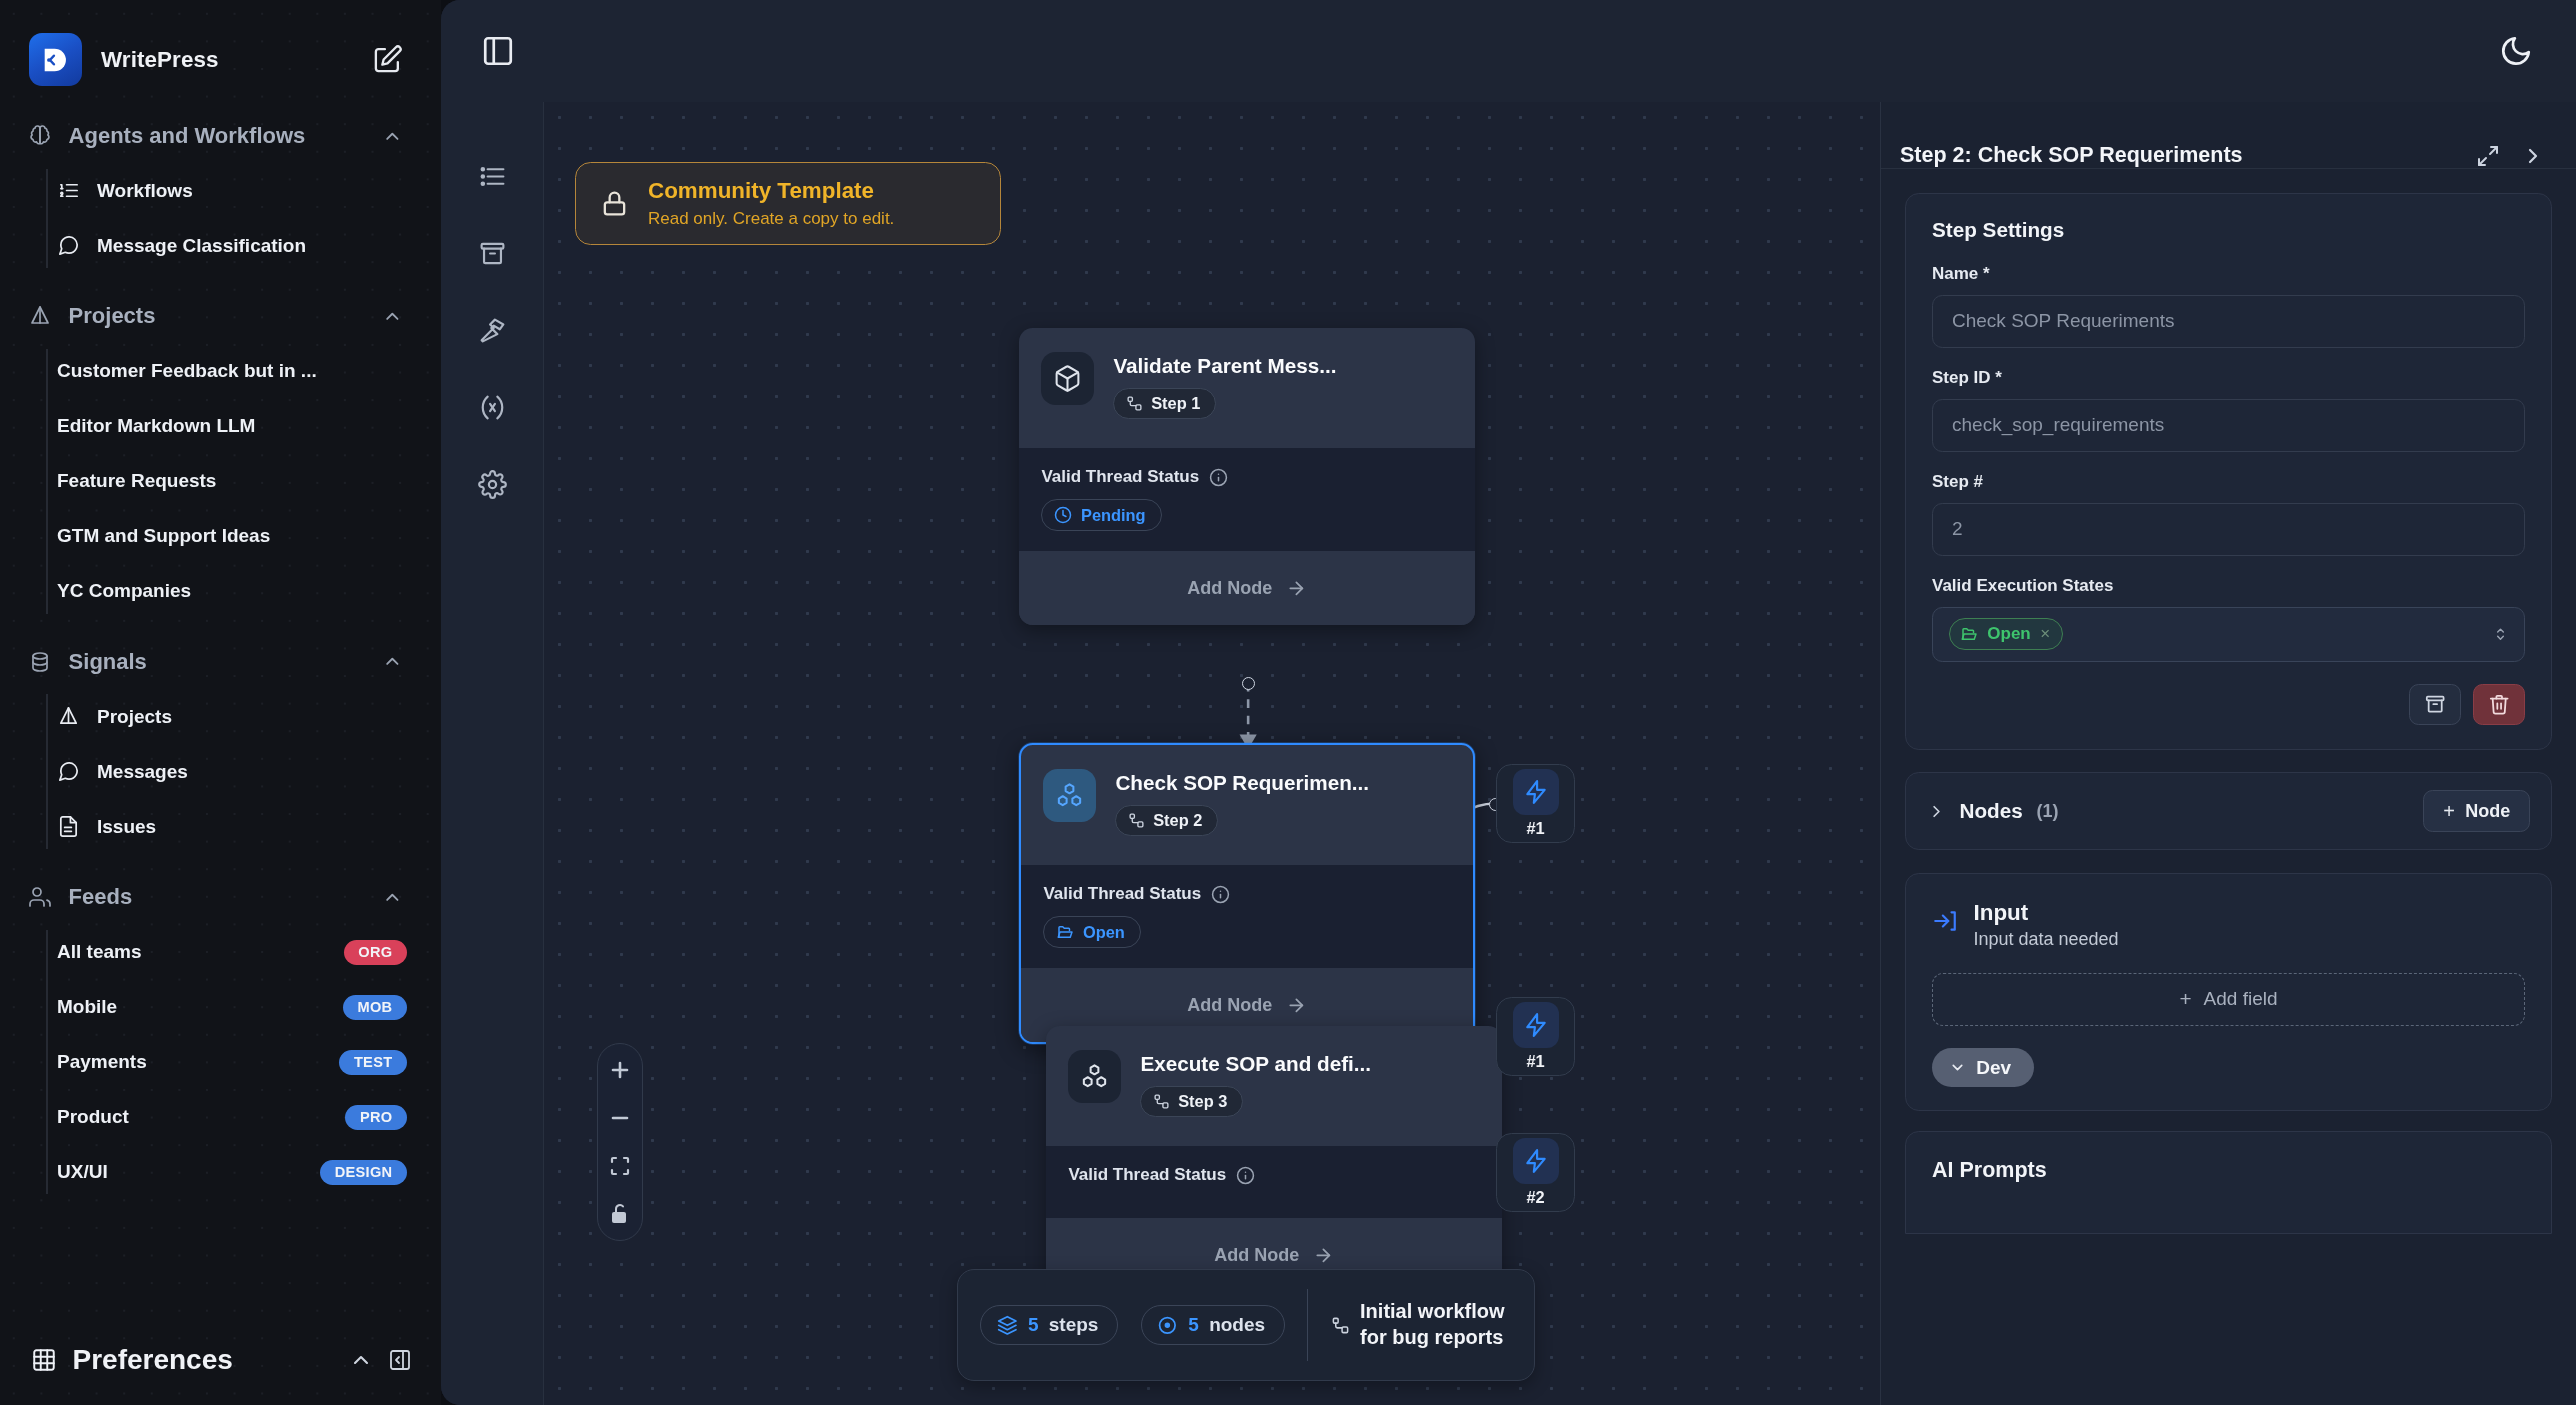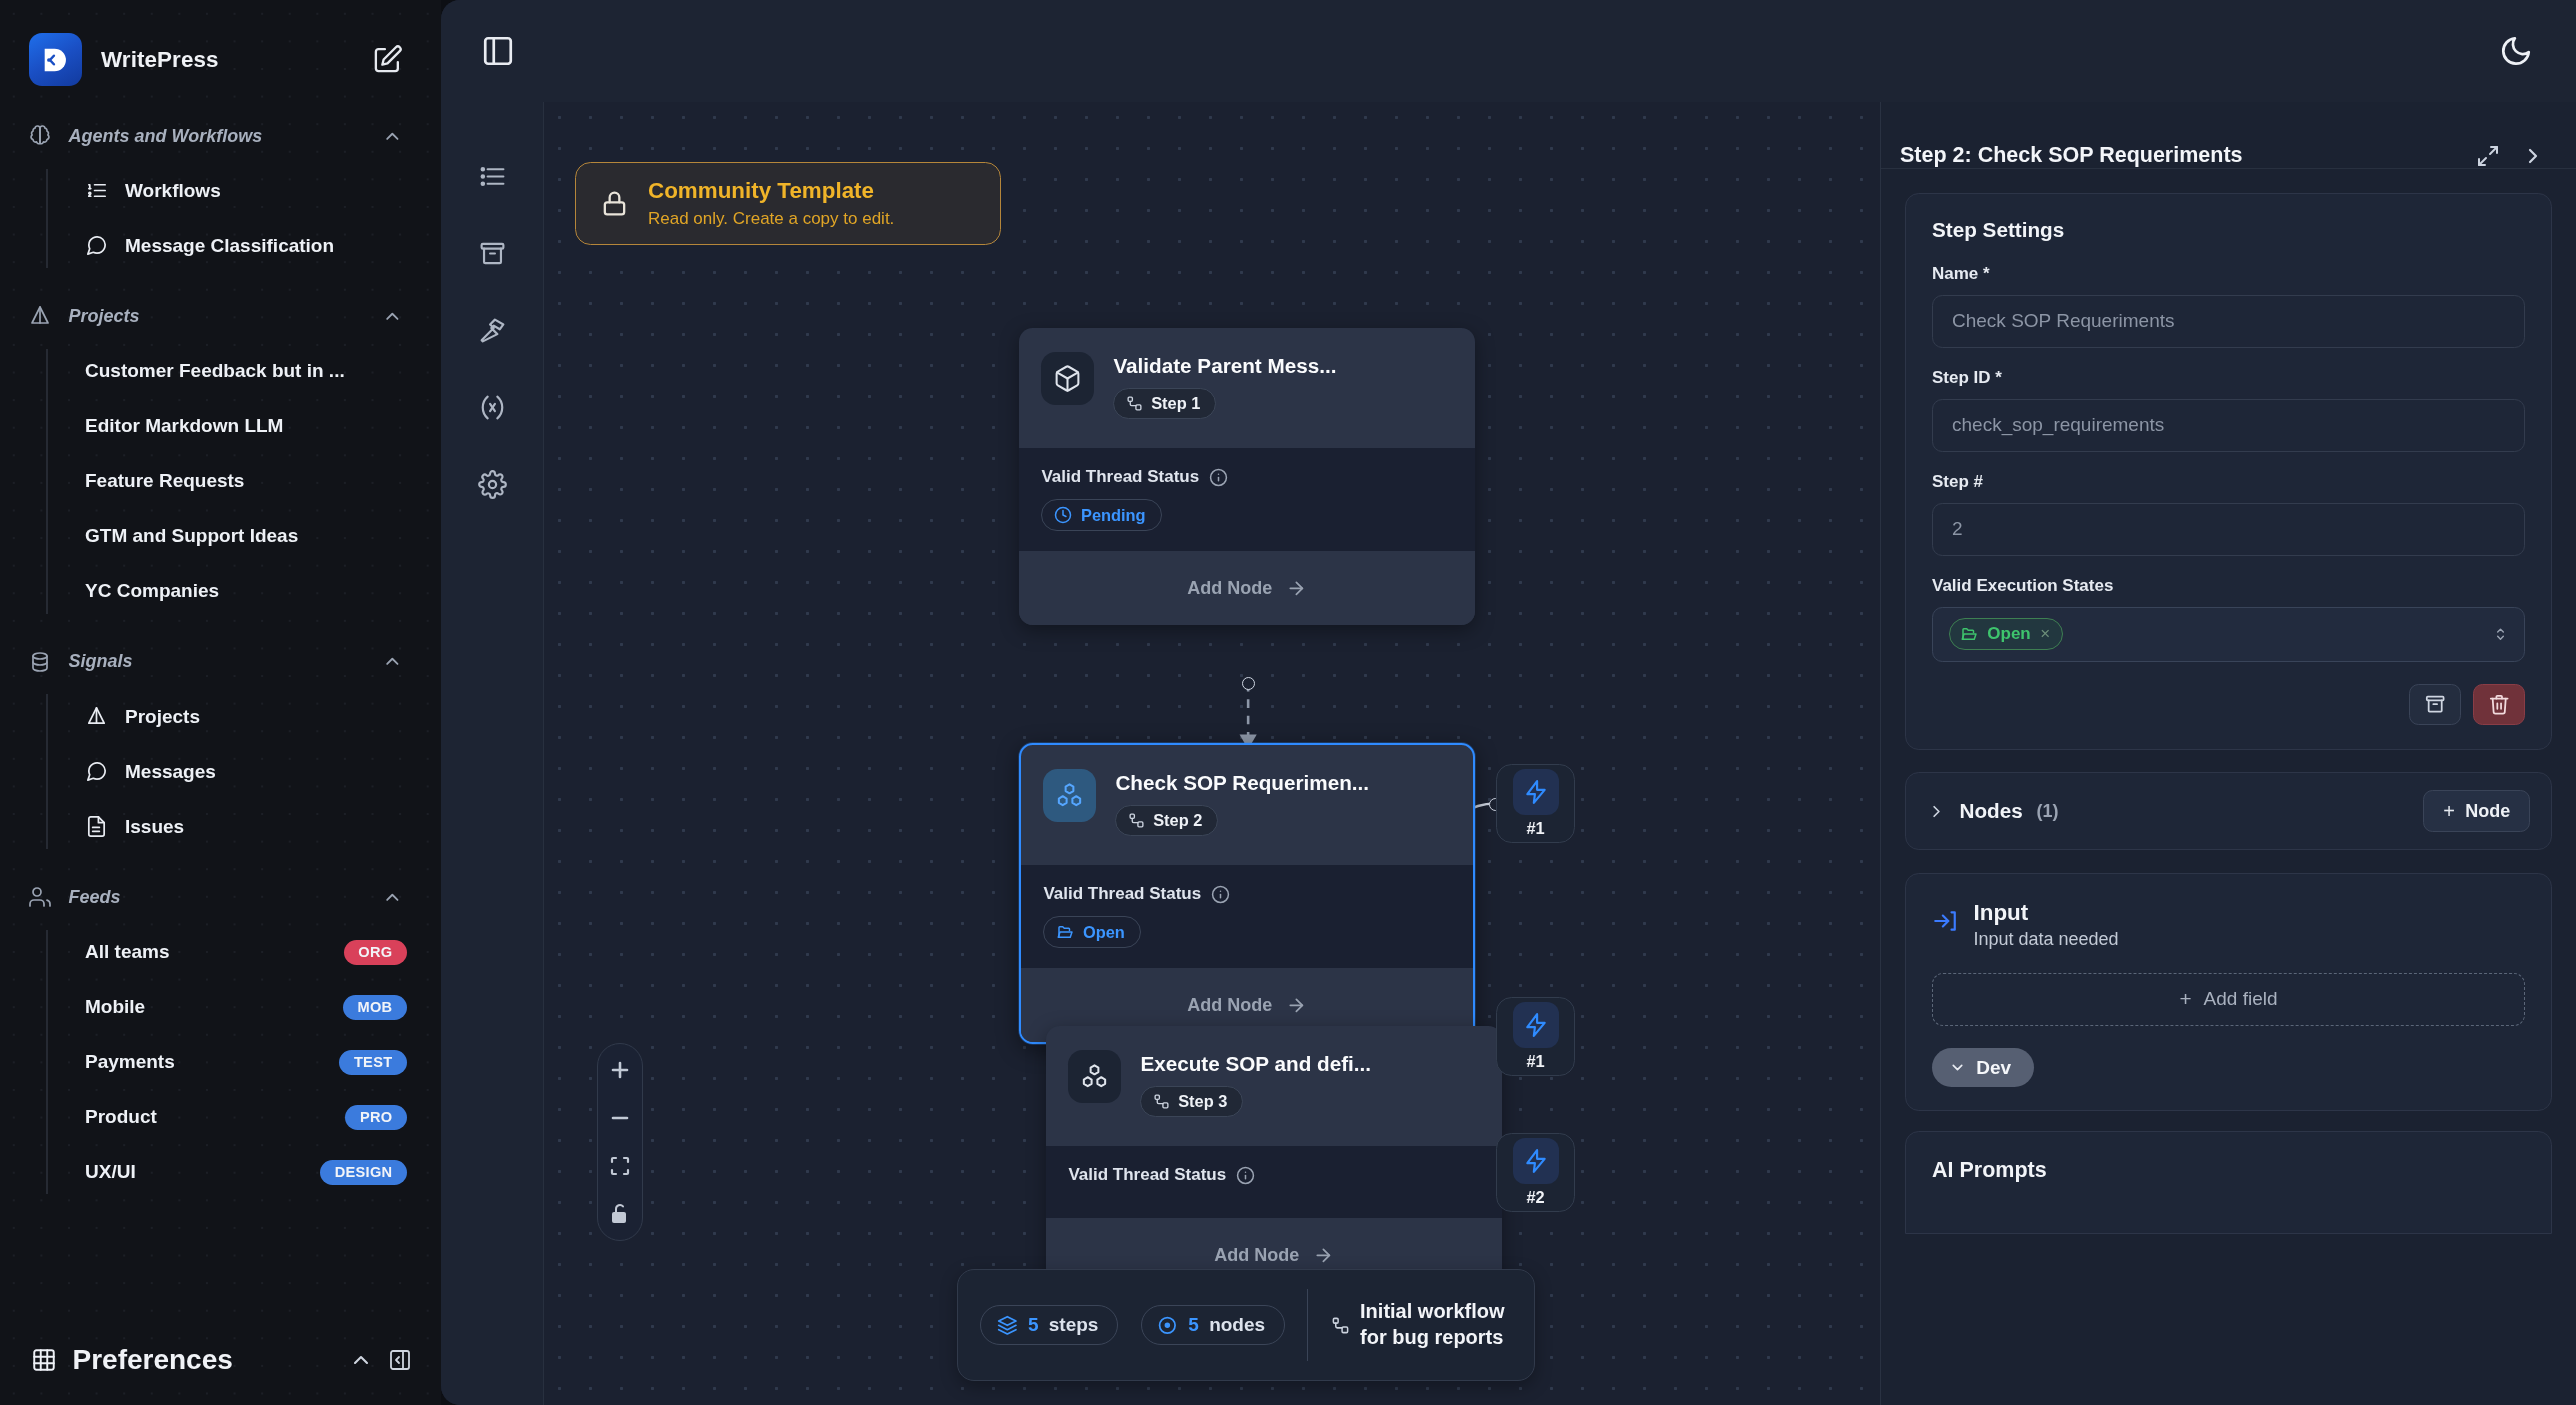--- a/index.html
+++ b/index.html
@@ -39,25 +39,25 @@
 
   .sb-scroll { flex: 1; overflow: hidden; padding-bottom: 8.6px; }
 
   .sb-group-head {
     display: flex; align-items: center; gap: 17px;
     padding: 12px 38px 12px 27.6px; height: 48px;
     cursor: pointer;
   }
   .sb-group-head .gicon { width: 24px; height: 24px; color: #9aa3b2; flex: 0 0 24px; }
   .sb-group-head .gicon svg { width: 100%; height: 100%; }
-  .sb-group-head .glabel { flex: 1; font-size: 18px; font-weight: 600; color: #a8b0be; font-style: italic; }
+  .sb-group-head .glabel { flex: 1; font-size: 22px; font-weight: 600; color: #a8b0be; }
   .sb-group-head .gchev { width: 20.7px; height: 20.7px; color: #9aa3b2; }
   .sb-group-head .gchev svg { width: 100%; height: 100%; }
 
-  .sb-items { position: relative; margin: 3.4px 0 19px 0; padding-left: 56px; }
+  .sb-items { position: relative; margin: 3.4px 0 19px 0; padding-left: 28px; }
   .sb-items:before {
     content: ""; position: absolute; left: 46px; top: 5.2px; bottom: 5.2px;
     width: 1.7px; background: #262a33;
   }
   .sb-item {
     display: flex; align-items: center; gap: 17px;
     height: 55px; padding: 0 34px 0 29px;
     cursor: pointer; border-radius: 8.6px;
   }
   .sb-item .iicon { width: 23px; height: 23px; color: #e8ebf1; flex: 0 0 23px; }

